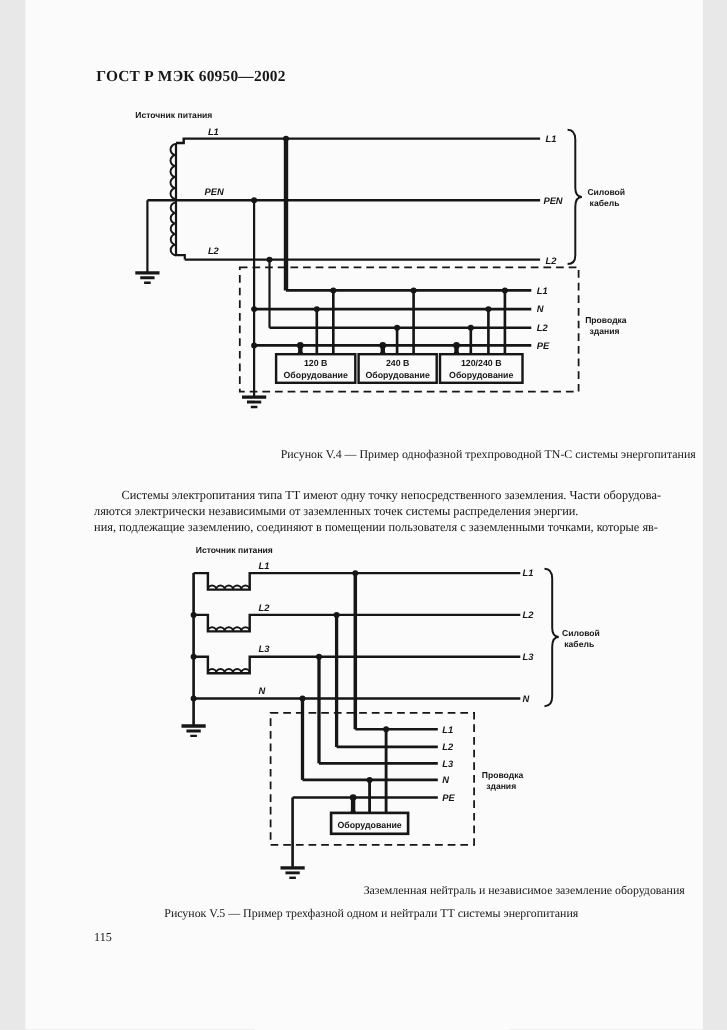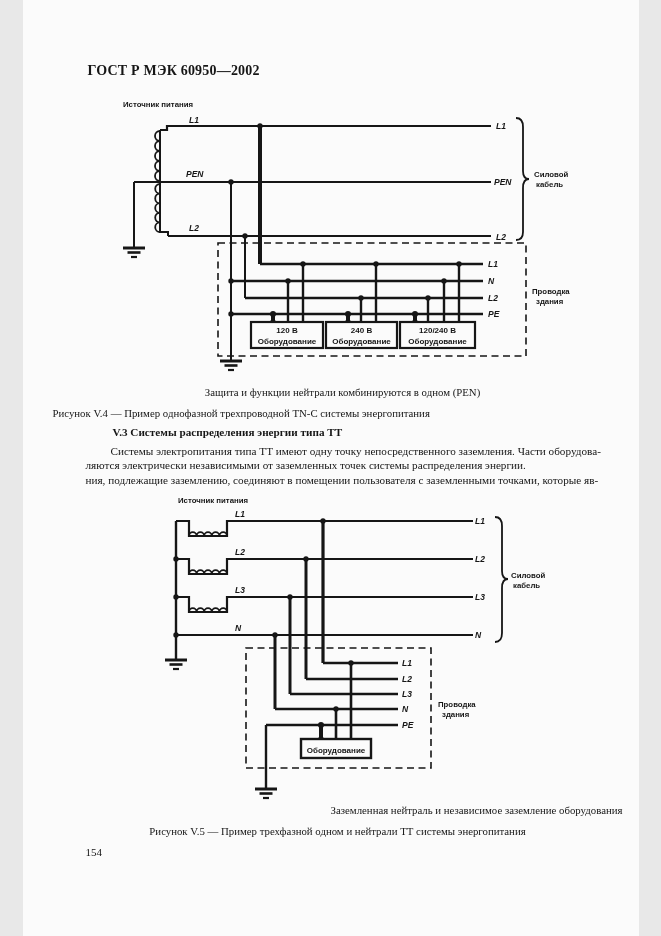--- a/index.html
+++ b/index.html
@@ -4,21 +4,21 @@
 <style>
   html,body{margin:0;padding:0;background:#e8e8e8;}
   .page{
     position:relative;width:616px;height:936px;margin:0 auto;
     background:#fbfbfb;color:#161616;overflow:hidden;
     font-family:"Liberation Serif",serif;
   }
   .abs{position:absolute;}
   .doc-header{left:65px;top:63px;font-size:14px;font-weight:bold;letter-spacing:.2px;}
   .fig-note{left:30px;top:386px;width:580px;text-align:center;font-size:10.8px;}
-  .fig-caption{left:30px;top:407px;width:580px;text-align:left;font-size:10.8px;}
+  .fig-caption{left:30px;top:407px;width:580px;text-align:right;font-size:10.8px;}
   .sec-heading{left:90px;top:426px;font-size:11.2px;font-weight:bold;}
   .body-para{left:63px;top:444px;width:535px;font-size:11.2px;line-height:14.3px;text-align:justify;}
   .body-para .indent{text-indent:25px;}
   .fig-note5{left:30px;top:804px;width:570px;text-align:right;font-size:10.8px;}
   .fig-caption5{left:30px;top:825px;width:570px;text-align:center;font-size:10.8px;}
   .page-number{left:63px;top:846px;font-size:11px;}
   svg{position:absolute;overflow:visible;}
   svg text{fill:#161616;}
   .t-side{font:bold 7.8px "Liberation Sans",sans-serif;}
   .t-line{font:italic bold 8.5px "Liberation Sans",sans-serif;}
@@ -128,24 +128,22 @@
     <text class="t-line" x="465" y="267">L1</text>
     <text class="t-line" x="465" y="284">N</text>
     <text class="t-line" x="465" y="301">L2</text>
     <text class="t-line" x="465" y="317">PE</text>
     <text class="t-side" x="511" y="177">Силовой</text>
     <text class="t-side" x="513" y="187">кабель</text>
     <text class="t-side" x="509" y="294">Проводка</text>
     <text class="t-side" x="513" y="304">здания</text>
   </svg>
 
-  <div class="abs fig-note">Защита и функции нейтрали комбинируются в одном (PEN)</div>
   <div class="abs fig-caption">Рисунок V.4 — Пример однофазной трехпроводной TN-C системы энергопитания</div>
 
-  <div class="abs sec-heading">V.3 Системы распределения энергии типа ТТ</div>
   <div class="abs body-para">
     <div class="indent">Системы электропитания типа ТТ имеют одну точку непосредственного заземления. Части оборудова-</div>
     <div>ляются электрически независимыми от заземленных точек системы распределения энергии.</div>
     <div>ния, подлежащие заземлению, соединяют в помещении пользователя с заземленными точками, которые яв-</div>
   </div>
 
   <svg class="abs" style="left:60px;top:490px;" width="500" height="320" viewBox="60 490 500 320">
 
     <path class="wire" stroke-width="2.4" d="M153,521 V659"></path>
     <g>
@@ -223,14 +221,14 @@
     <text class="t-line" x="379" y="728">PE</text>
     <text class="t-side" x="488" y="578">Силовой</text>
     <text class="t-side" x="490" y="588">кабель</text>
     <text class="t-side" x="415" y="707">Проводка</text>
     <text class="t-side" x="419" y="717">здания</text>
   </svg>
 
   <div class="abs fig-note5">Заземленная нейтраль и независимое заземление оборудования</div>
   <div class="abs fig-caption5">Рисунок V.5 — Пример трехфазной одном и нейтрали ТТ системы энергопитания</div>
 
-  <div class="abs page-number">154</div>
+  <div class="abs page-number">115</div>
 </div>
 
 </body></html>

